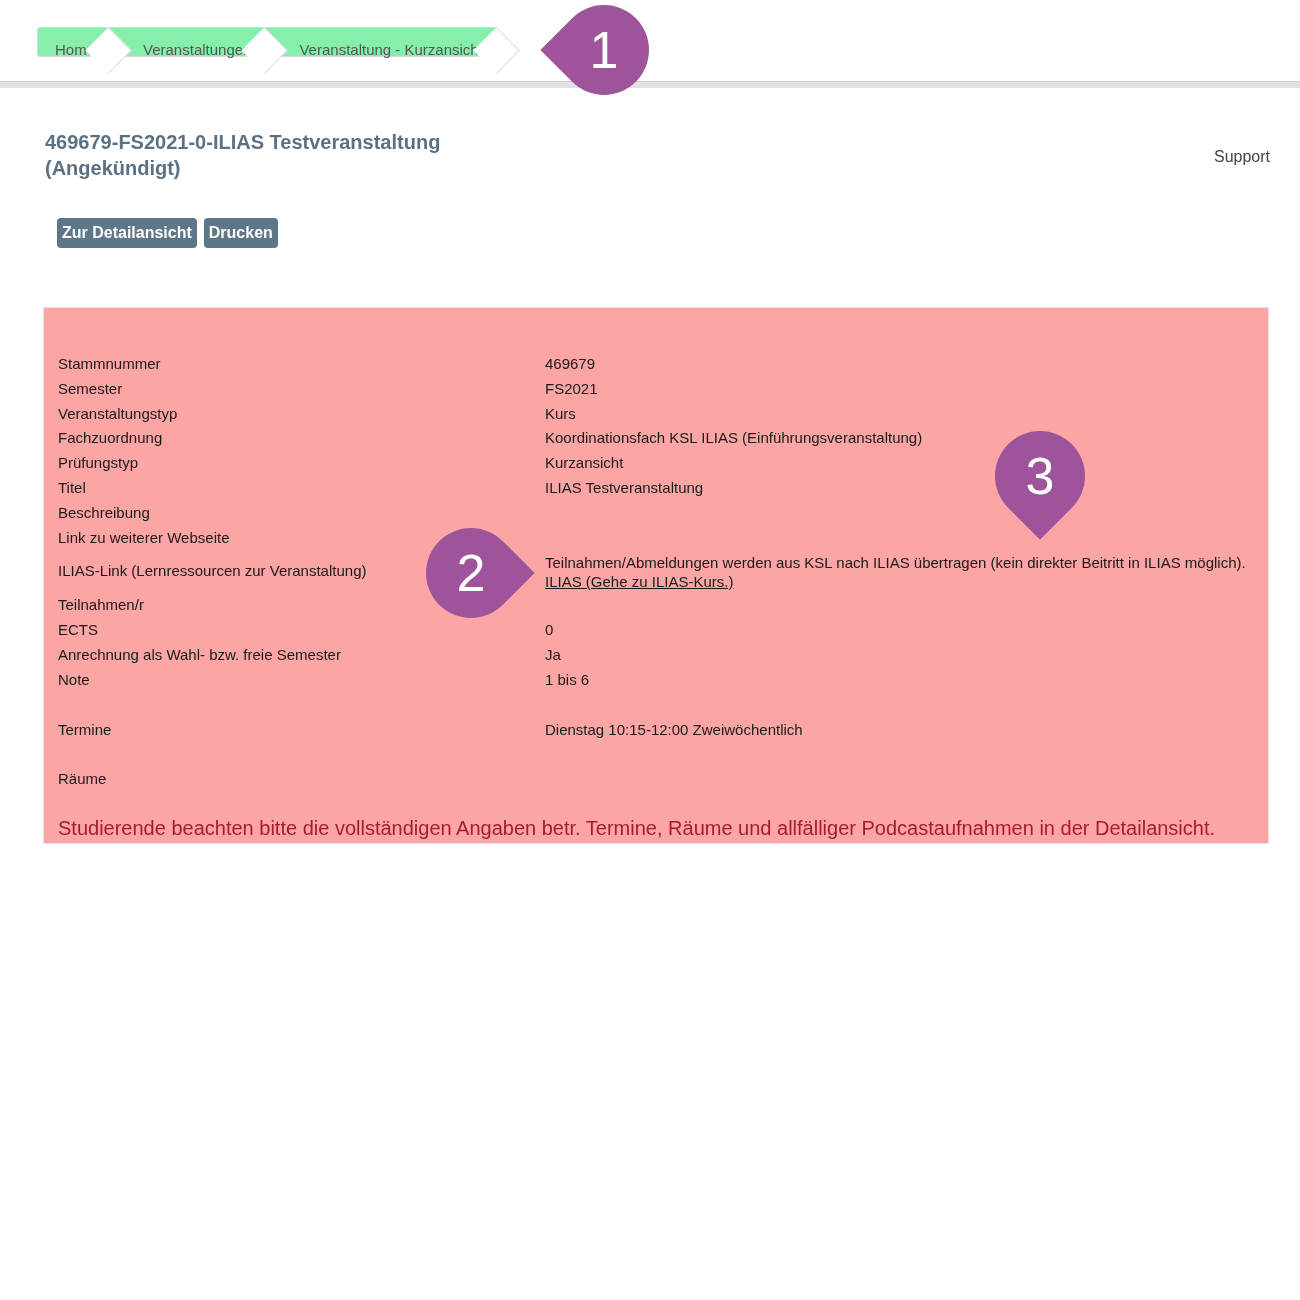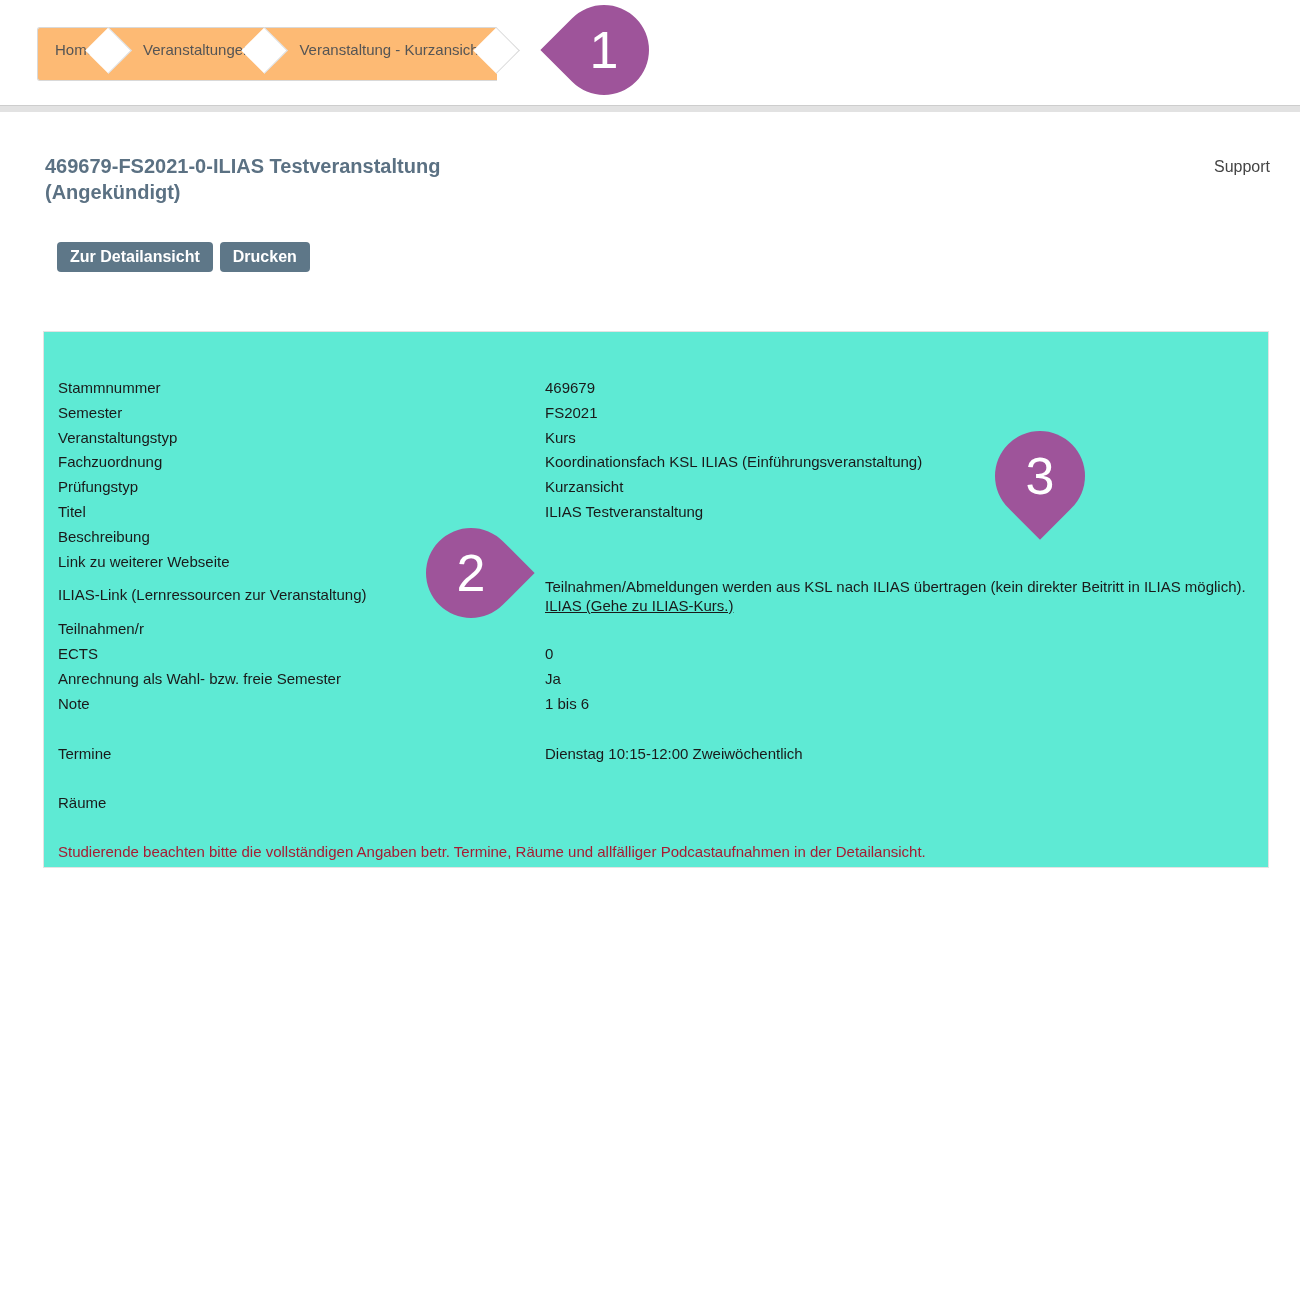--- a/index.html
+++ b/index.html
@@ -1,53 +1,53 @@
 <!DOCTYPE html>
 <html><head>
 <meta charset="utf-8">
 <style>
   html,body{margin:0;padding:0;background:#ffffff;width:1300px;height:1300px;
     font-family:"Liberation Sans","DejaVu Sans",sans-serif;overflow:hidden;position:relative;}
 
   
   .breadcrumb{display:flex;margin:27px 0 0 37px;width:fit-content;position:relative;z-index:1;}
-  .crumb{position:relative;box-sizing:border-box;height:54px;line-height:44px;background:#fdba74;
+  .crumb{position:relative;box-sizing:border-box;height:30px;line-height:44px;background:#86efac;
     border-top:1px solid #d9d9d9;border-bottom:1px solid #d9d9d9;color:#555;font-size:15px;
     padding:0 14px 0 34px;white-space:nowrap;cursor:pointer;}
   .crumb:first-child{border-left:1px solid #d9d9d9;padding-left:17px;border-top-left-radius:3px;border-bottom-left-radius:3px;}
   .crumb:nth-child(1){z-index:3;}
   .crumb:nth-child(2){z-index:2;}
   .crumb:nth-child(3){z-index:1;}
   .crumb::after{content:"";position:absolute;top:6px;right:-16px;width:32px;height:32px;
     background:#fff;border-top:1px solid #d9d9d9;border-right:1px solid #d9d9d9;
     transform:rotate(45deg);}
 
   
   .divider-strip{margin-top:24px;height:6px;background:#e2e2e2;border-top:1px solid #cdcdcd;width:100%;}
 
   
   .page-title{margin:41px 0 0 45px;width:560px;font-size:20px;font-weight:bold;color:#5b7183;line-height:26px;}
-  .support-link{position:absolute;top:158px;right:30px;font-size:16px;color:#444;cursor:pointer;}
+  .support-link{position:absolute;top:148px;right:30px;font-size:16px;color:#444;cursor:pointer;}
 
   
   .btn-row{margin:37px 0 0 57px;display:flex;gap:7px;}
   .btn{background:#5e7788;color:#ffffff;font-weight:bold;font-size:16px;line-height:30px;height:30px;
-    padding:0 13px;border:none;border-radius:4px;cursor:pointer;font-family:inherit;}
+    padding:0 5px;border:none;border-radius:4px;cursor:pointer;font-family:inherit;}
 
   
   .panel{margin:59px 0 0 43px;width:1226px;box-sizing:border-box;border:1px solid #e3e3e3;
-    padding:44px 0 2px 0;background:#5eead4;}
+    padding:44px 0 2px 0;background:#fca5a5;}
   .row{display:flex;line-height:24.8px;font-size:15px;color:#1a1a1a;}
   .lbl{width:501px;flex:none;box-sizing:border-box;padding-left:14px;}
   .val{flex:1;padding-right:12px;}
   .row-multi{align-items:center;}
   .row-multi .val{line-height:19px;padding-top:2.5px;padding-bottom:2.5px;}
   .val a{color:#1a1a1a;text-decoration:underline;cursor:pointer;}
   .gap25{margin-top:25px;}
-  .notice{margin-top:24px;line-height:24.8px;font-size:15px;color:#a61c33;padding-left:14px;}
+  .notice{margin-top:24px;line-height:24.8px;font-size:20px;color:#a61c33;padding-left:14px;}
 
   
   .marker{position:absolute;width:90px;height:90px;background:#9e549a;transform:rotate(45deg);z-index:10;}
   .marker .num{position:absolute;inset:0;display:flex;align-items:center;justify-content:center;
     transform:rotate(-45deg);color:#ffffff;font-size:52px;font-weight:500;}
   .marker-left{border-radius:50% 50% 50% 0;left:559px;top:5px;}     
   .marker-right{border-radius:50% 0 50% 50%;left:426px;top:528px;}  
   .marker-down{border-radius:50% 50% 0 50%;left:995px;top:431px;}   
 </style>
 </head>

